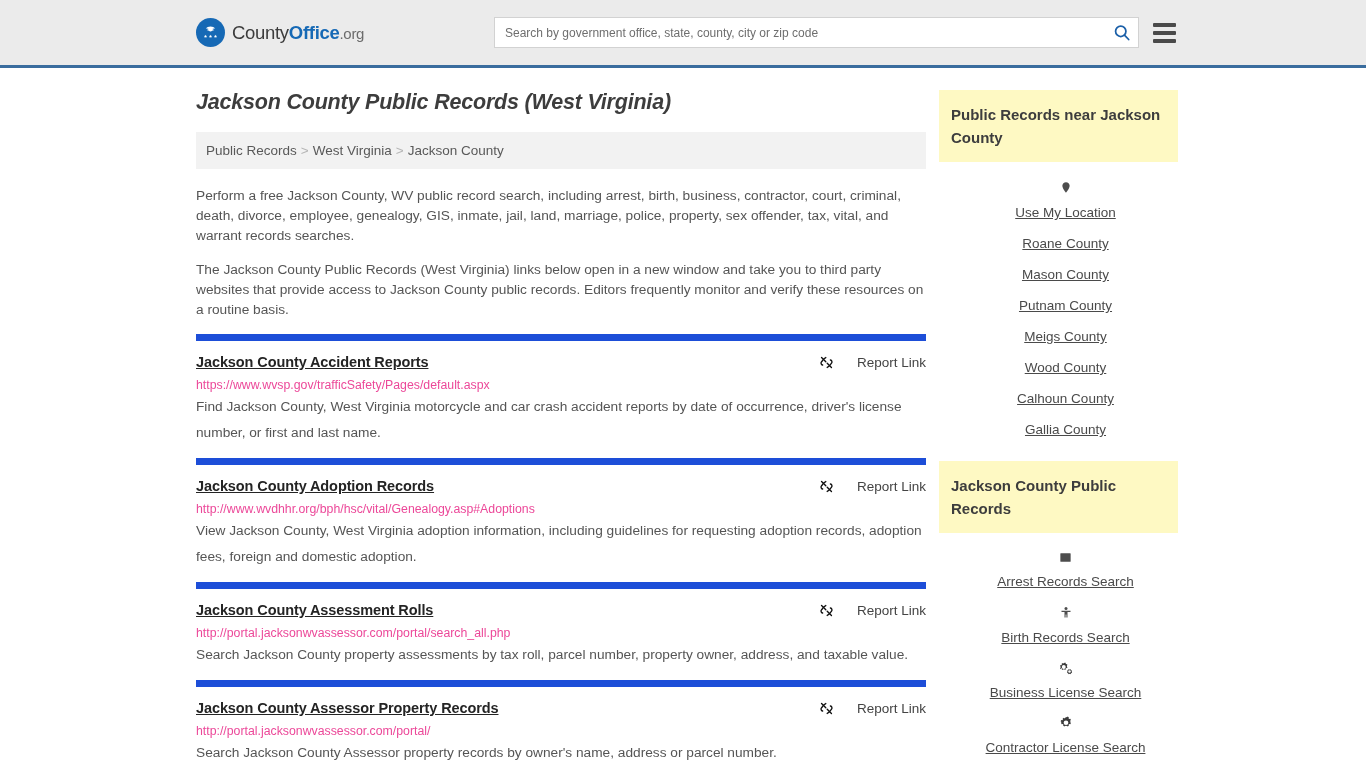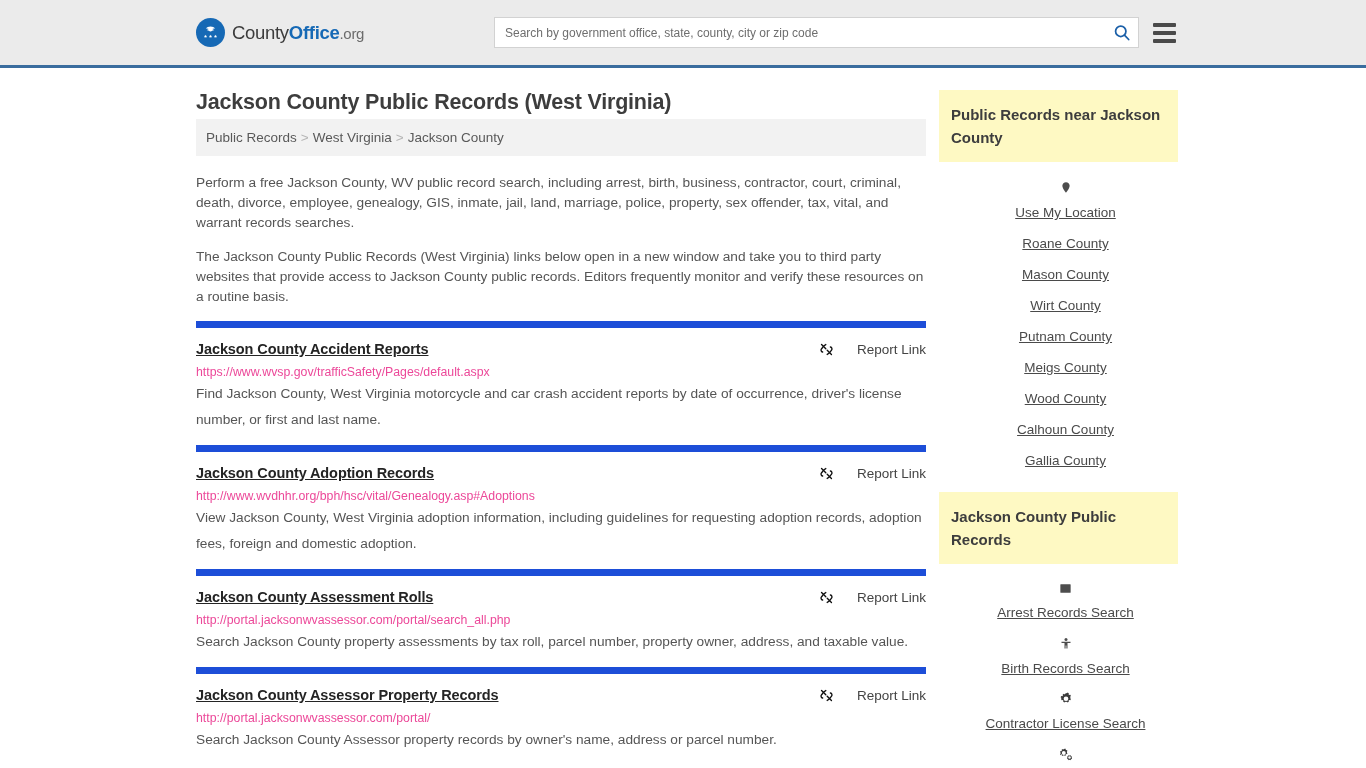--- a/index.html
+++ b/index.html
@@ -91,22 +91,23 @@
     gap: 13px;
     padding-top: 22px;
   }
   .main-col { width: 730px; flex-shrink: 0; }
   .side-col { width: 239px; flex-shrink: 0; }
 
   h1.page-title {
     font-size: 21.5px;
     color: #3d3d3d;
     font-weight: bold;
-    margin-bottom: 4px;
+    margin-bottom: 17px;
     letter-spacing: -0.2px;
+    font-style: italic;
   }
 
   .breadcrumb {
     background: #f2f2f2;
     padding: 11px 10px;
     font-size: 13.5px;
     color: #595959;
     margin-bottom: 17px;
   }
   .breadcrumb a { color: #595959; text-decoration: none; cursor: pointer; }
@@ -334,23 +335,20 @@
             <span class="label">Use My Location</span>
           </div>
 
           <div class="side-item">
             <span class="label">Roane County</span>
           </div>
           <div class="side-item">
             <span class="label">Mason County</span>
           </div>
           <div class="side-item">
-            <span class="label">Wirt County</span>
-          </div>
-          <div class="side-item">
             <span class="label">Putnam County</span>
           </div>
           <div class="side-item">
             <span class="label">Meigs County</span>
           </div>
           <div class="side-item">
             <span class="label">Wood County</span>
           </div>
           <div class="side-item">
             <span class="label">Calhoun County</span>
@@ -376,42 +374,42 @@
           </div>
 
           <div class="side-item">
             <span class="side-ico">
               <svg width="12" height="15" viewBox="0 0 24 24" fill="#4d4d4d">
                 <circle cx="12" cy="3.8" r="3"></circle>
                 <path d="M3 8.4h18v2.6H15v11h-2.2v-6h-1.6v6H9v-11H3z"></path>
               </svg>
             </span>
             <span class="label">Birth Records Search</span>
-          </div>
-
-          <div class="side-item">
-            <span class="side-ico">
-              <svg width="14" height="14" viewBox="0 0 24 24" fill="#3c3c3c">
-                <path d="M12 1.8l1.5.34 1.2-1.3 2.15 1.3-.48 1.8 1.07 1.07 1.8-.48 1.3 2.15-1.3 1.2.34 1.5-.34 1.5 1.3 1.2-1.3 2.15-1.8-.48-1.07 1.07.48 1.8-2.15 1.3-1.2-1.3-1.5.34-1.5-.34-1.2 1.3-2.15-1.3.48-1.8-1.07-1.07-1.8.48-1.3-2.15 1.3-1.2L3.6 11.5l.34-1.5-1.3-1.2 1.3-2.15 1.8.48L6.81 6.06l-.48-1.8 2.15-1.3 1.2 1.3z"></path>
-                <circle cx="12" cy="11.5" r="4" fill="#ffffff"></circle>
-              </svg>
-            </span>
-            <span class="label">Contractor License Search</span>
           </div>
 
           <div class="side-item">
             <span class="side-ico">
               <svg width="15" height="14" viewBox="0 0 26 24" fill="#3c3c3c">
                 <path d="M10 3.2l1.1.25.9-1 1.6 1-.35 1.35.8.8 1.35-.35 1 1.6-1 .9.25 1.1-.25 1.1 1 .9-1 1.6-1.35-.35-.8.8.35 1.35-1.6 1-.9-1-1.1.25-1.1-.25-.9 1-1.6-1 .35-1.35-.8-.8L4.5 14l-1-1.6 1-.9L4.25 10.4 4.5 9.3l-1-.9 1-1.6 1.35.35.8-.8L6.3 4.45l1.6-1 .9 1z"></path>
                 <circle cx="10" cy="10.4" r="3.4" fill="#ffffff"></circle>
                 <path d="M20 14.6l.75.18.6-.68 1.1.68-.24.92.55.55.92-.24.68 1.1-.68.6.18.75-.18.75.68.6-.68 1.1-.92-.24-.55.55.24.92-1.1.68-.6-.68-.75.18-.75-.18-.6.68-1.1-.68.24-.92-.55-.55-.92.24-.68-1.1.68-.6-.18-.75.18-.75-.68-.6.68-1.1.92.24.55-.55-.24-.92 1.1-.68.6.68z"></path>
                 <circle cx="20" cy="18.05" r="2.2" fill="#ffffff"></circle>
               </svg>
             </span>
             <span class="label">Business License Search</span>
+          </div>
+
+          <div class="side-item">
+            <span class="side-ico">
+              <svg width="14" height="14" viewBox="0 0 24 24" fill="#3c3c3c">
+                <path d="M12 1.8l1.5.34 1.2-1.3 2.15 1.3-.48 1.8 1.07 1.07 1.8-.48 1.3 2.15-1.3 1.2.34 1.5-.34 1.5 1.3 1.2-1.3 2.15-1.8-.48-1.07 1.07.48 1.8-2.15 1.3-1.2-1.3-1.5.34-1.5-.34-1.2 1.3-2.15-1.3.48-1.8-1.07-1.07-1.8.48-1.3-2.15 1.3-1.2L3.6 11.5l.34-1.5-1.3-1.2 1.3-2.15 1.8.48L6.81 6.06l-.48-1.8 2.15-1.3 1.2 1.3z"></path>
+                <circle cx="12" cy="11.5" r="4" fill="#ffffff"></circle>
+              </svg>
+            </span>
+            <span class="label">Contractor License Search</span>
           </div>
 
           <div class="side-item">
             <span class="side-ico">
               <svg width="14" height="14" viewBox="0 0 24 24" fill="#3c3c3c">
                 <path d="M12 2L1.5 7.2v1.7h21V7.2z"></path>
                 <rect x="3.6" y="10.4" width="2.4" height="8"></rect>
                 <rect x="8.1" y="10.4" width="2.4" height="8"></rect>
                 <rect x="13.5" y="10.4" width="2.4" height="8"></rect>
                 <rect x="18" y="10.4" width="2.4" height="8"></rect>

